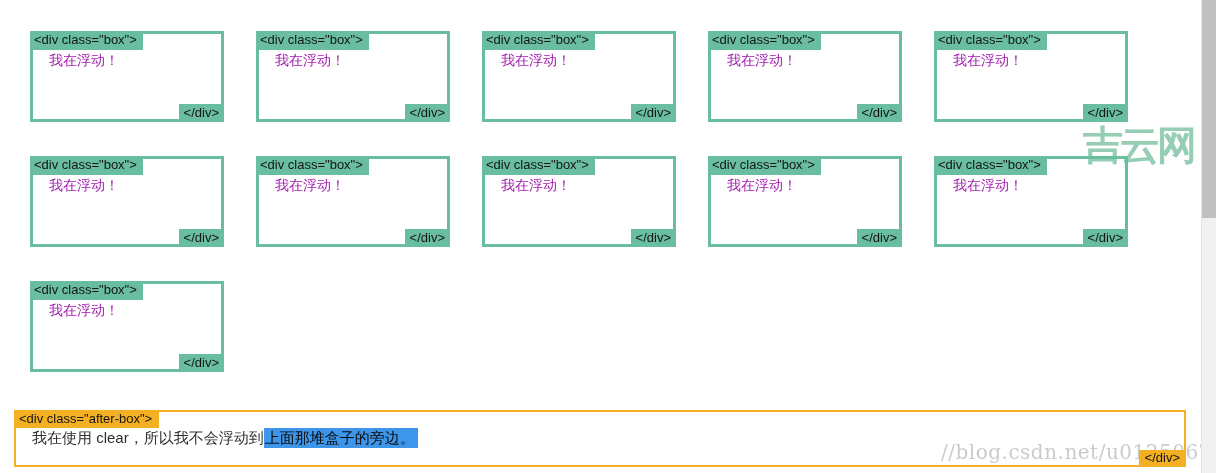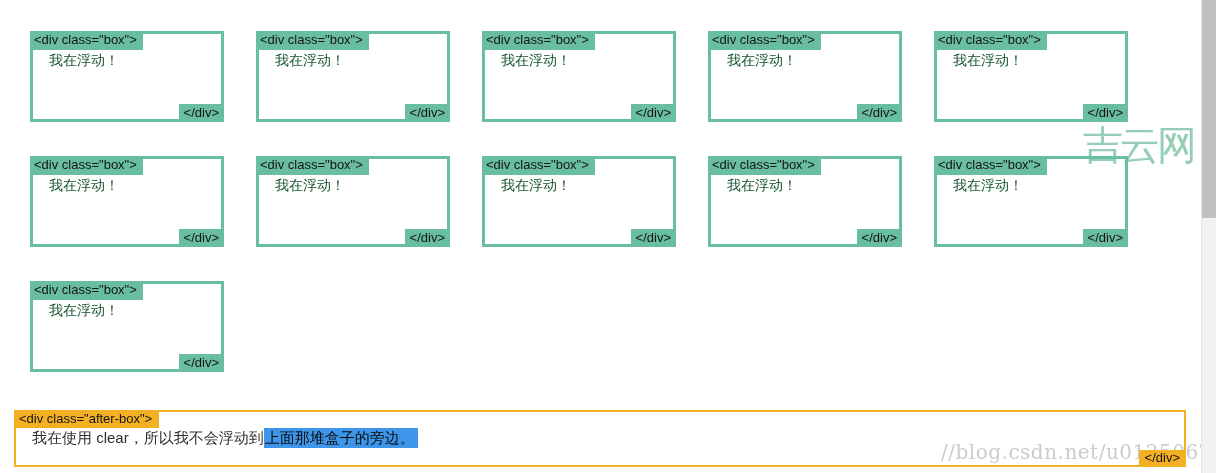--- a/index.html
+++ b/index.html
@@ -3,21 +3,21 @@
 <meta charset="utf-8">
 <style>
   * { box-sizing: border-box; margin: 0; padding: 0; }
   html, body { width: 1216px; height: 473px; background: #ffffff; overflow: hidden;
                font-family: "Liberation Sans", "DejaVu Sans", sans-serif; }
   .page { position: relative; width: 1216px; height: 473px; background: #ffffff; overflow: hidden; }
 
   
   .watermark-site {
     position: absolute; left: 1083px; top: 118px; z-index: 0;
-    font-size: 40px; font-weight: normal; letter-spacing: -3px;
+    font-size: 40px; font-weight: bold; letter-spacing: -3px;
     color: rgba(122, 193, 162, 0.80); white-space: nowrap;
   }
   .watermark-url {
     position: absolute; left: 941px; top: 440px; z-index: 0;
     font-family: "DejaVu Serif", serif;
     font-size: 20px; letter-spacing: 0.5px;
     color: rgba(197, 197, 197, 0.9); white-space: nowrap;
   }
 
   
@@ -30,21 +30,21 @@
     margin: 0 32px 34px 0;
     background: transparent;
   }
   .tag {
     position: absolute; z-index: 2;
     font-size: 13px; line-height: 14px; color: #151515;
     white-space: nowrap;
   }
   .tag-open  { top: -3px; left: -3px; background: var(--box-accent); padding: 2px 6px 3px 4px; }
   .tag-close { bottom: -3px; right: -3px; background: var(--box-accent); padding: 2px 5px 2px 5px; }
-  .box-text { margin: 18px 0 0 16px; font-size: 14px; color: #14532d; font-family: Liberation Serif, serif; }
+  .box-text { margin: 18px 0 0 16px; font-size: 14px; color: #a21caf; font-family: Liberation Serif, serif; }
 
   
   .after-box {
     position: absolute; left: 14px; top: 410px; z-index: 1;
     width: 1172px; height: 57px;
     border: 2px solid var(--after-accent);
     background: transparent;
   }
   .tag-open-after  { top: -2px; left: -2px; background: var(--after-accent); padding: 2px 7px 2px 5px; }
   .tag-close-after { bottom: -2px; right: -2px; background: var(--after-accent); padding: 1px 6px 2px 6px; }

